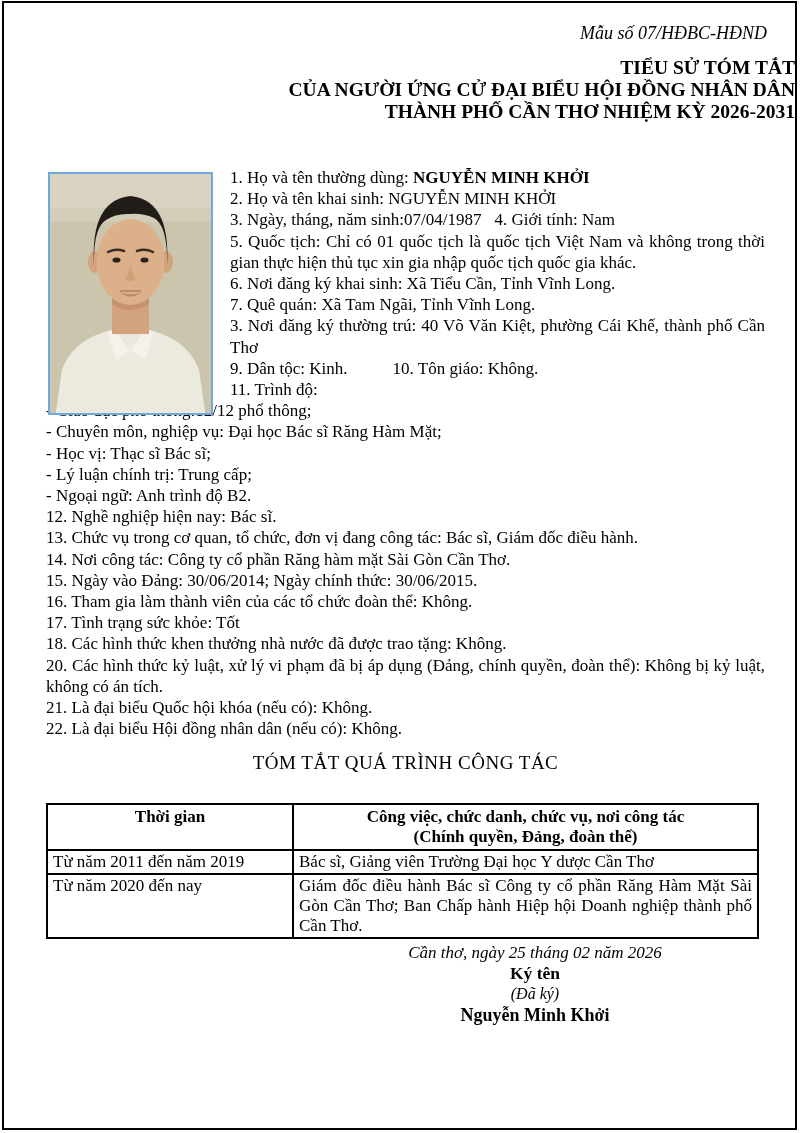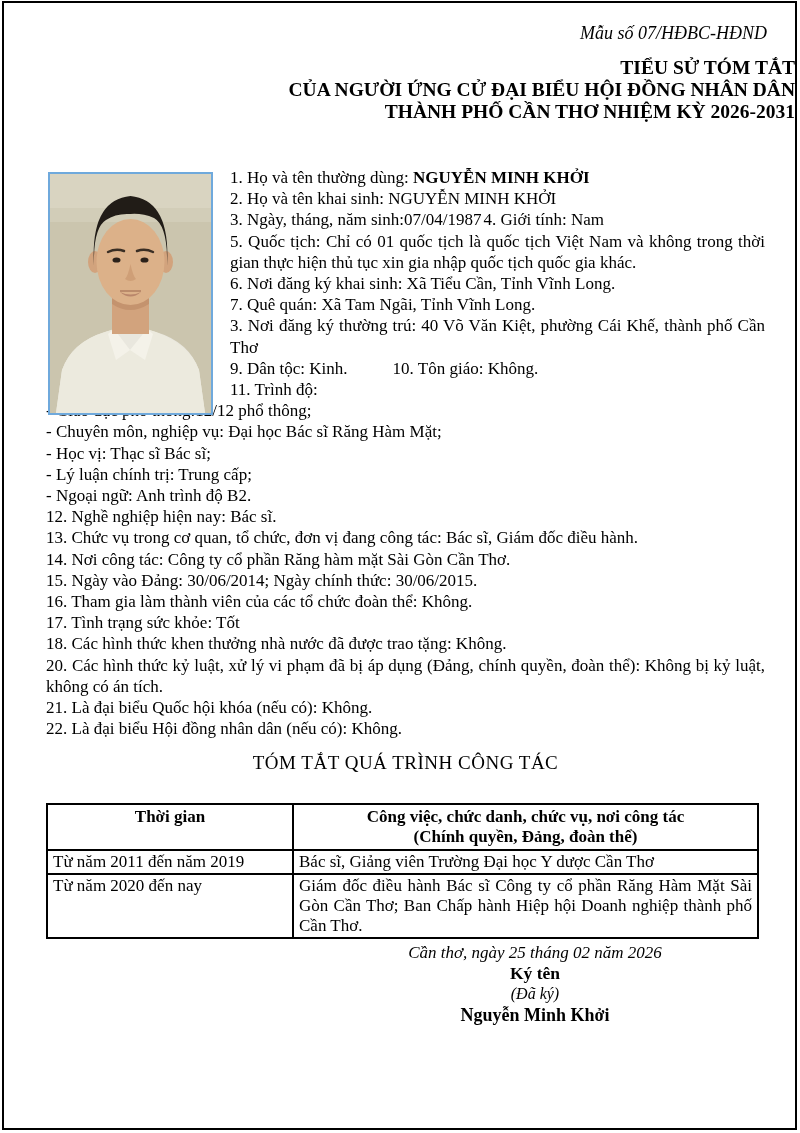--- a/index.html
+++ b/index.html
@@ -27,21 +27,21 @@
   .photo svg{display:block;}
   .content{
     margin-top:44px;padding:0 30px 0 42px;
     font-size:17px;line-height:21.2px;
   }
   .content p{margin:0;font-family:Liberation Serif, serif;}
   .personal{margin-left:184px;}
   .just{text-align:justify;}
   .indent{margin-left:18px;}
   .dash{margin-left:9px;}
-  .gap-sm{margin-left:2px;}
+  .gap-sm{margin-left:13px;}
   .gap-lg{margin-left:45px;}
   .b{font-weight:bold;}
   .work-heading{
     margin:12px 0 0 0;text-align:center;font-size:19px;line-height:24px;
     font-weight:normal;letter-spacing:0.5px;
   }
   .work-table{
     margin-top:28px;border-collapse:collapse;width:713px;
     font-size:17px;line-height:20px;border-radius:8px;
   }

